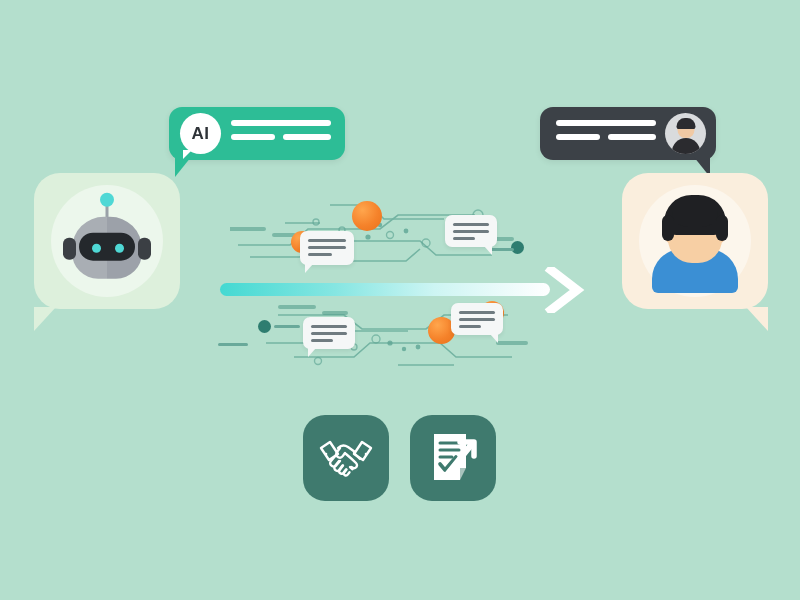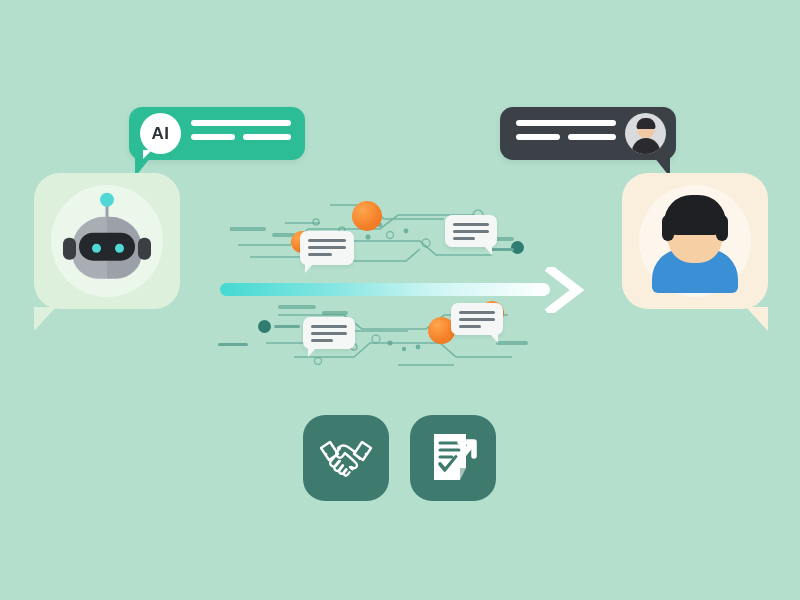--- a/index.html
+++ b/index.html
@@ -22,20 +22,21 @@
   
   .abs { position: absolute; }
 
   
   .bubble {
     position: absolute;
     border-radius: 14px;
     display: flex;
     align-items: center;
     box-shadow: 0 2px 6px rgba(0,0,0,0.08);
+    margin-left: 40px;
   }
 
   
   #ai-bubble {
     left: 129px;
     top: 107px;
     width: 176px;
     height: 53px;
     background: #2dbd96;
     border-radius: 13px;

